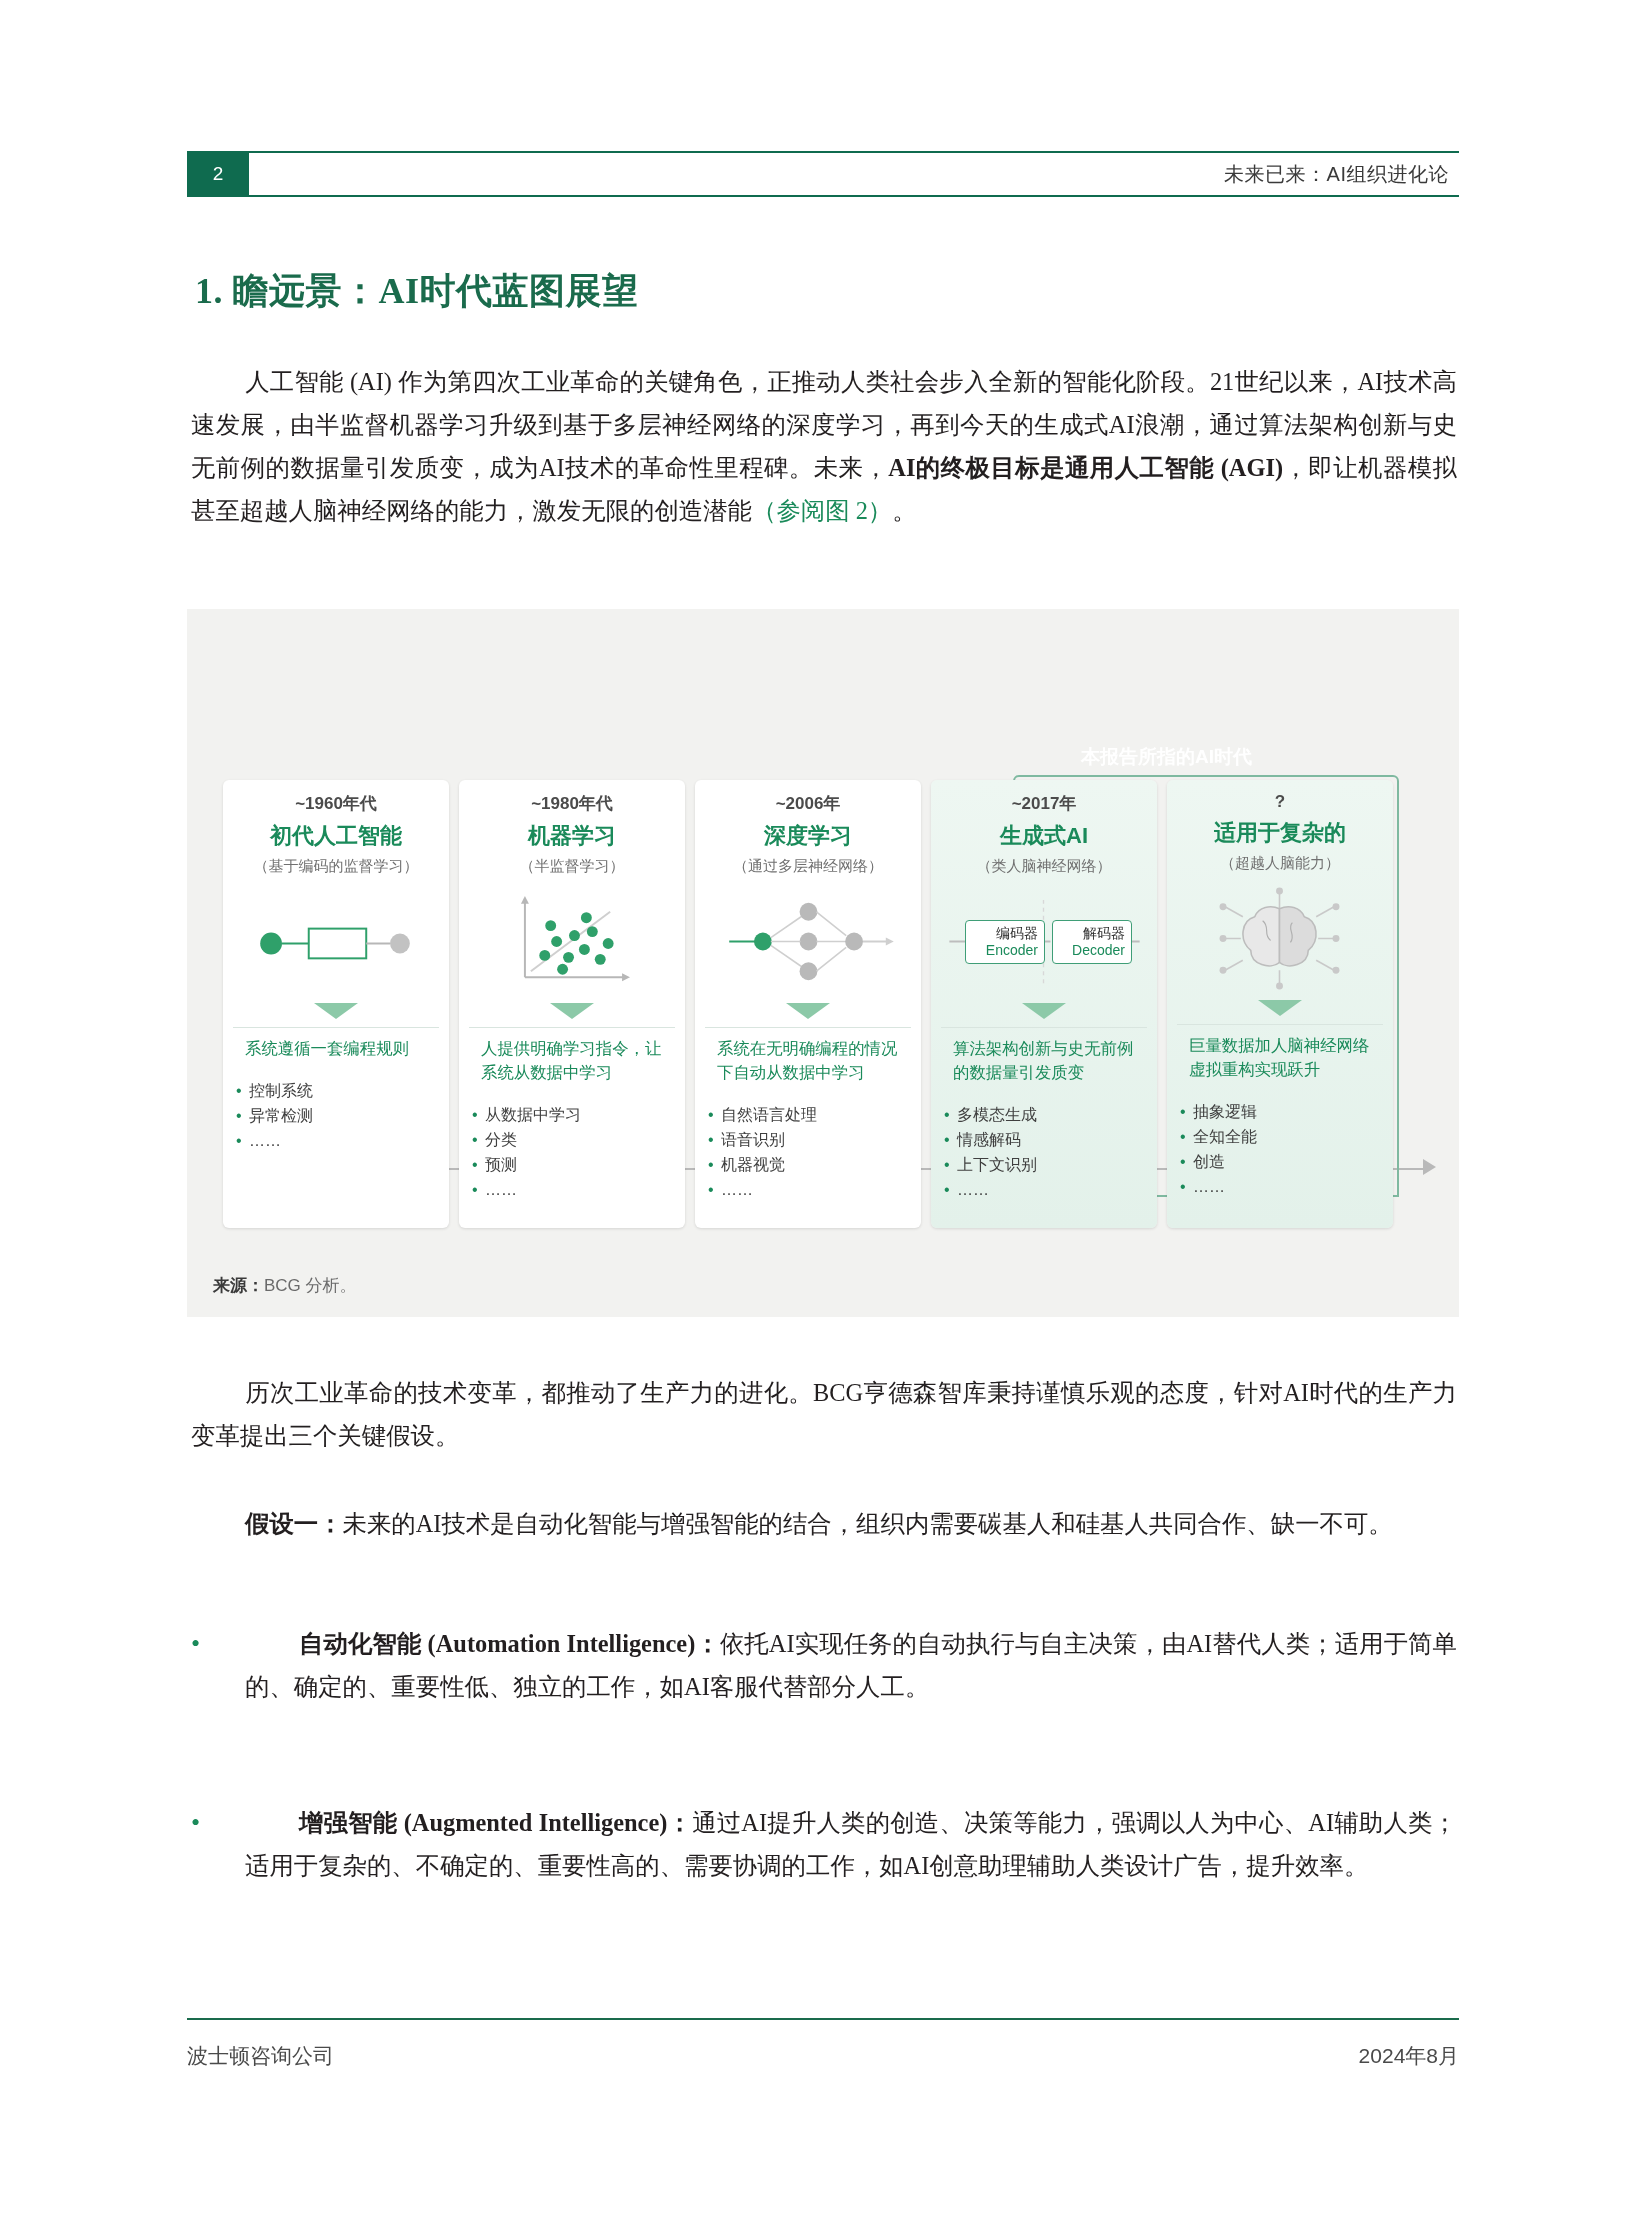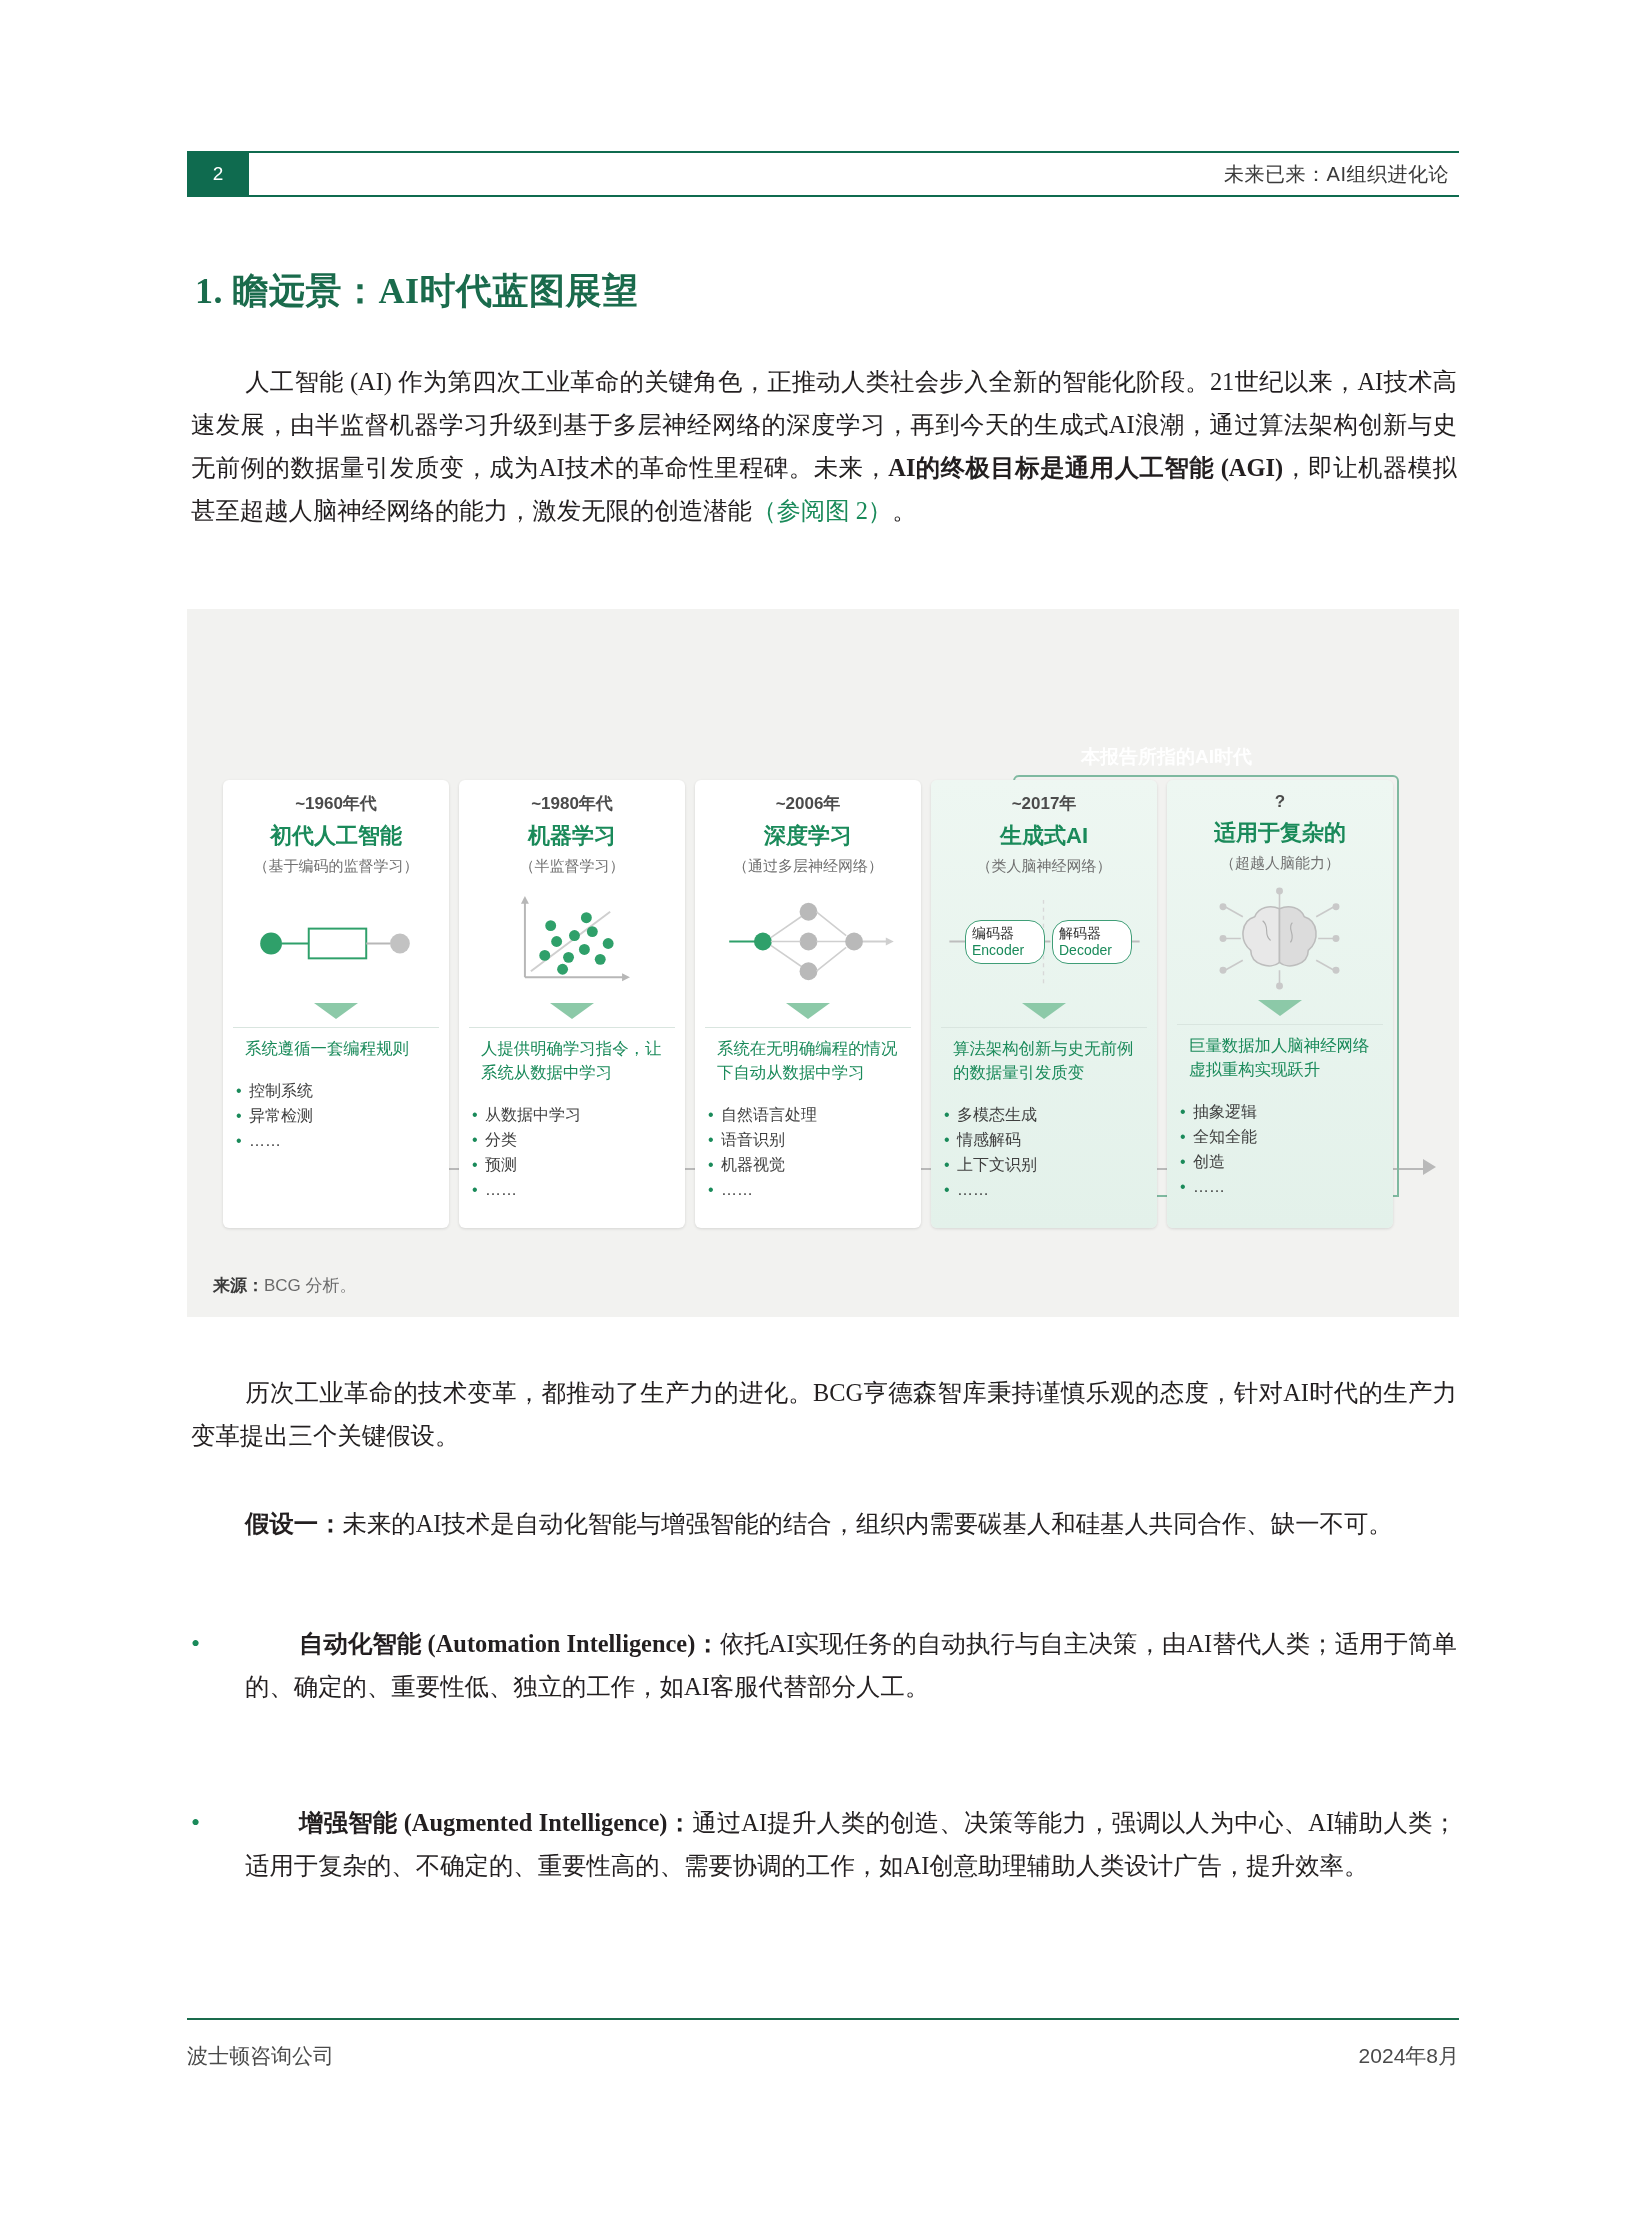--- a/index.html
+++ b/index.html
@@ -274,24 +274,24 @@
     bottom: 20px;
     font-family: "Liberation Sans", sans-serif;
     font-size: 17px;
     color: #6a6a6a;
     z-index: 5;
   }
   .fig-source b { color: #3a3a3a; }
   .enc-box {
     position: absolute;
     border: 1px solid #3f9e77;
-    border-radius: 16px;
+    border-radius: 4px;
     background: #ffffff;
     font-family: "Liberation Sans", sans-serif;
-    text-align: left;
+    text-align: right;
     color: #2f2f2f;
     padding: 4px 6px;
     line-height: 17px;
     font-size: 14px;
   }
   .enc-box .en { color: #1a8a5a; }
 
   
   .footer-rule {
     position: absolute;

